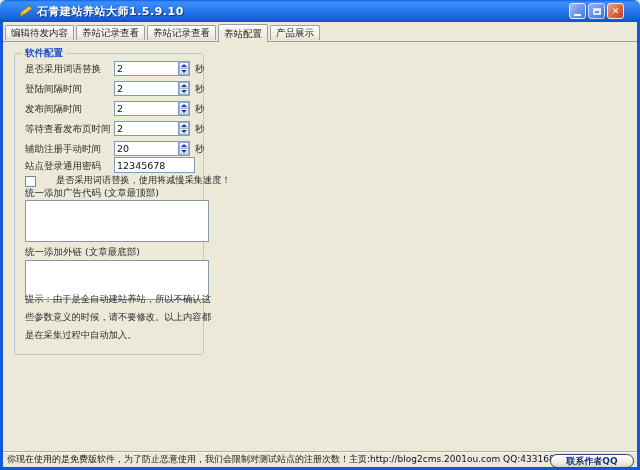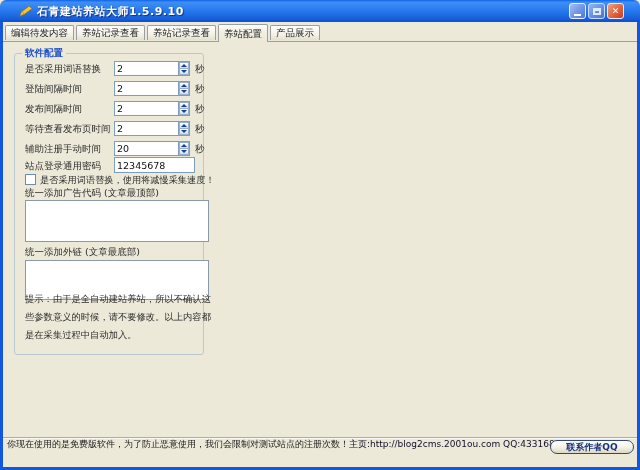--- a/index.html
+++ b/index.html
@@ -65,39 +65,39 @@
     background:linear-gradient(180deg,#fdfefe,#cfdcf3); border:1px solid #98b1cd; cursor:default; }
   .spin-btn + .spin-btn{ border-top:none; }
   .arrow-up{ width:0; height:0; border-left:3px solid transparent; border-right:3px solid transparent;
     border-bottom:3px solid #1c3f94; }
   .arrow-down{ width:0; height:0; border-left:3px solid transparent; border-right:3px solid transparent;
     border-top:3px solid #1c3f94; }
   .unit{ position:absolute; left:180px; font-size:9.5px; color:#2c2c2c; line-height:15px; }
   .text-input{ position:absolute; left:99px; width:81px; height:16px; border:1px solid #7f9db9;
     background:#fff; font-family:"DejaVu Sans",sans-serif; font-size:9.5px; padding:0 2px; color:#111; outline:none; }
 
-  .check-row{ position:absolute; left:10px; top:120px; display:flex; align-items:flex-start; }
+  .check-row{ position:absolute; left:10px; top:120px; display:flex; align-items:flex-end;gap:16px; }
   .checkbox{ width:11px; height:11px; background:#fff; border:1px solid #6a8cb0; flex:0 0 auto; cursor:default; }
   .check-label{ font-size:9.2px; color:#2c2c2c; margin-left:4px; white-space:nowrap; }
 
   .area-label{ position:absolute; left:10px; font-size:9.5px; color:#2c2c2c; white-space:nowrap; }
   .textarea{ position:absolute; left:10px; width:184px; border:1px solid #8a98a8; background:#fff;
     font-family:"DejaVu Sans",sans-serif; font-size:9.5px; padding:2px; resize:none; outline:none; }
   .ta1{ top:146px; height:42px; }
   .ta2{ top:206px; height:40px; }
   .lbl-ad{ top:133px; }
   .lbl-link{ top:192px; }
 
   .hint{ position:absolute; left:10px; top:236px; width:194px;
     font-size:9.3px; line-height:18px; color:#2c2c2c; }
 
   
-  .statusbar{ position:absolute; left:0; right:0; bottom:0; height:30px; background:#ece9d8;
+  .statusbar{ position:absolute; left:0; right:0; bottom:0; height:16px; background:#ece9d8;
     border-top:1px solid #b0ac9e; box-shadow:inset 0 1px 0 #faf8f0;
-    display:flex; align-items:flex-start; font-size:9px; color:#1a1a1a;margin-top:20px; }
+    display:flex; align-items:center; font-size:9px; color:#1a1a1a;margin-top:20px; }
   .status-msg{ margin-left:4px; white-space:nowrap; }
   .status-home{ position:absolute; left:346px; white-space:nowrap; color:#10102a; }
   .contact-btn{ position:absolute; right:3px; top:2px; width:84px; height:14px;
     border:1px solid #30487c; border-radius:7px;
     background:linear-gradient(180deg,#ffffff 0%,#f4f1e4 55%,#dcd7c2 100%);
     font-family:"DejaVu Sans",sans-serif; font-size:9px; font-weight:bold; color:#14307e;
     line-height:11px; cursor:default; }
 </style>
 </head>
 <body>

